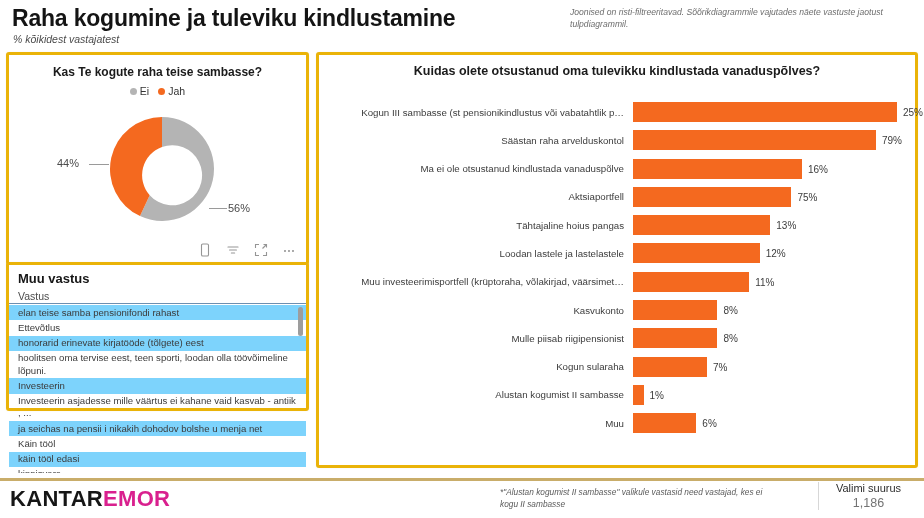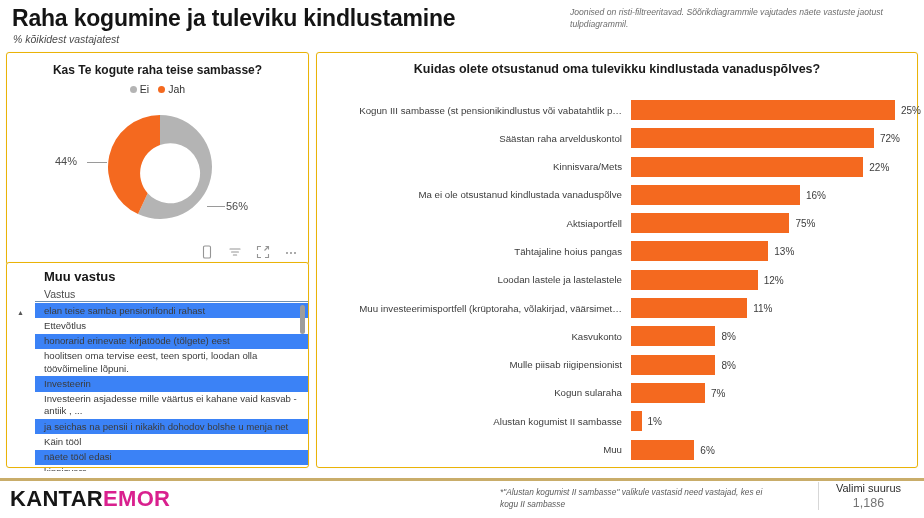--- a/index.html
+++ b/index.html
@@ -24,25 +24,25 @@
     font-size: 10.5px; font-style: italic; color: #4a4a4a;
   }
   .header-note {
     position: absolute; left: 570px; top: 6px; width: 345px;
     font-size: 8.6px; font-style: italic; color: #6d6d6d; line-height: 1.45;
   }
 
   
   .panel {
     position: absolute; background: #fff;
-    border: 1px solid #eab308; border-radius: 3px;
+    border: 3px solid #eab308; border-radius: 3px;
     box-shadow: 0 0 2px rgba(0,0,0,0.05);
   }
   #donut-panel  { left: 6px;   top: 52px;  width: 303px; height: 213px; }
-  #list-panel   { left: 6px;   top: 262px; width: 303px; height: 206px; padding-left: 28px; }
+  #list-panel   { left: 6px;   top: 262px; width: 303px; height: 149px; }
   #bar-panel    { left: 316px; top: 52px;  width: 602px; height: 416px; }
 
   .panel-title {
     text-align: center; font-weight: bold; color: #1b1b1b;
     font-size: 12px; margin-top: 10px;
   }
   #bar-panel .panel-title { font-size: 12.5px; margin-top: 9px; }
 
   
   .legend { display: flex; justify-content: center; gap: 9px; margin-top: 6px; }
@@ -83,21 +83,21 @@
     font-size: 7px; color: #555; line-height: 1;
   }
   .list-body {
     position: relative; height: 168px; overflow: hidden;
     margin-top: 1px;
   }
   .list-row {
     font-size: 9.6px; color: #3b3b3b; padding: 1.5px 10px 1.5px 9px;
     line-height: 1.28;
   }
-  .list-row.alt { background: #3b82f6; }
+  .list-row.alt { background: #7dd3fc; }
   .list-scroll-track {
     position: absolute; right: 3px; top: 0; width: 5px; height: 168px;
   }
   .list-scroll-thumb {
     position: absolute; right: 3px; top: 2px; width: 5px; height: 29px;
     background: #9d9d9d; border-radius: 3px;
   }
 
   
   .bars { position: relative; margin-top: 21px; height: 372px; }
@@ -220,49 +220,42 @@
     <div class="sort-caret">▲</div>
     <div class="list-body" id="list-body">
       <div class="list-row alt">elan teise samba pensionifondi rahast</div>
         <div class="list-row">Ettevõtlus</div>
         <div class="list-row alt">honorarid erinevate kirjatööde (tõlgete) eest</div>
         <div class="list-row">hoolitsen oma tervise eest, teen sporti, loodan olla töövõimeline lõpuni.</div>
         <div class="list-row alt">Investeerin</div>
         <div class="list-row">Investeerin asjadesse mille väärtus ei kahane vaid kasvab - antiik , ...</div>
         <div class="list-row alt">ja seichas na pensii i nikakih dohodov bolshe u menja net</div>
         <div class="list-row">Käin tööl</div>
-        <div class="list-row alt">näete tööl edasi</div>
+        <div class="list-row alt">käin tööl edasi</div>
         <div class="list-row">kinnisvara</div>
         <div class="list-scroll-track"></div>
       <div class="list-scroll-thumb"></div>
     </div>
   </div>
 
   <div class="panel" id="bar-panel">
     <div class="panel-title">Kuidas olete otsustanud oma tulevikku kindlustada vanaduspõlves?</div>
     <div class="bars" id="bars-container">
         <div class="bar-row">
           <div class="bar-label">Kogun III sambasse (st pensionikindlustus või vabatahtlik p…</div>
           <div class="bar-track">
             <div class="bar-fill" style="width: 264px; background: rgb(244, 105, 31);"></div>
             <div class="bar-value" style="left: 270px;">25%</div>
           </div>
         </div>
         <div class="bar-row">
           <div class="bar-label">Säästan raha arvelduskontol</div>
           <div class="bar-track">
             <div class="bar-fill" style="width: 242.88px; background: rgb(244, 105, 31);"></div>
-            <div class="bar-value" style="left: 248.88px;">72%</div>
-          </div>
-        </div>
-        <div class="bar-row">
-          <div class="bar-label">Kinnisvara/Mets</div>
-          <div class="bar-track">
-            <div class="bar-fill" style="width: 232.32px; background: rgb(244, 105, 31);"></div>
-            <div class="bar-value" style="left: 238.32px;">22%</div>
+            <div class="bar-value" style="left: 248.88px;">79%</div>
           </div>
         </div>
         <div class="bar-row">
           <div class="bar-label">Ma ei ole otsustanud kindlustada vanaduspõlve</div>
           <div class="bar-track">
             <div class="bar-fill" style="width: 168.96px; background: rgb(244, 105, 31);"></div>
             <div class="bar-value" style="left: 174.96px;">16%</div>
           </div>
         </div>
         <div class="bar-row">

